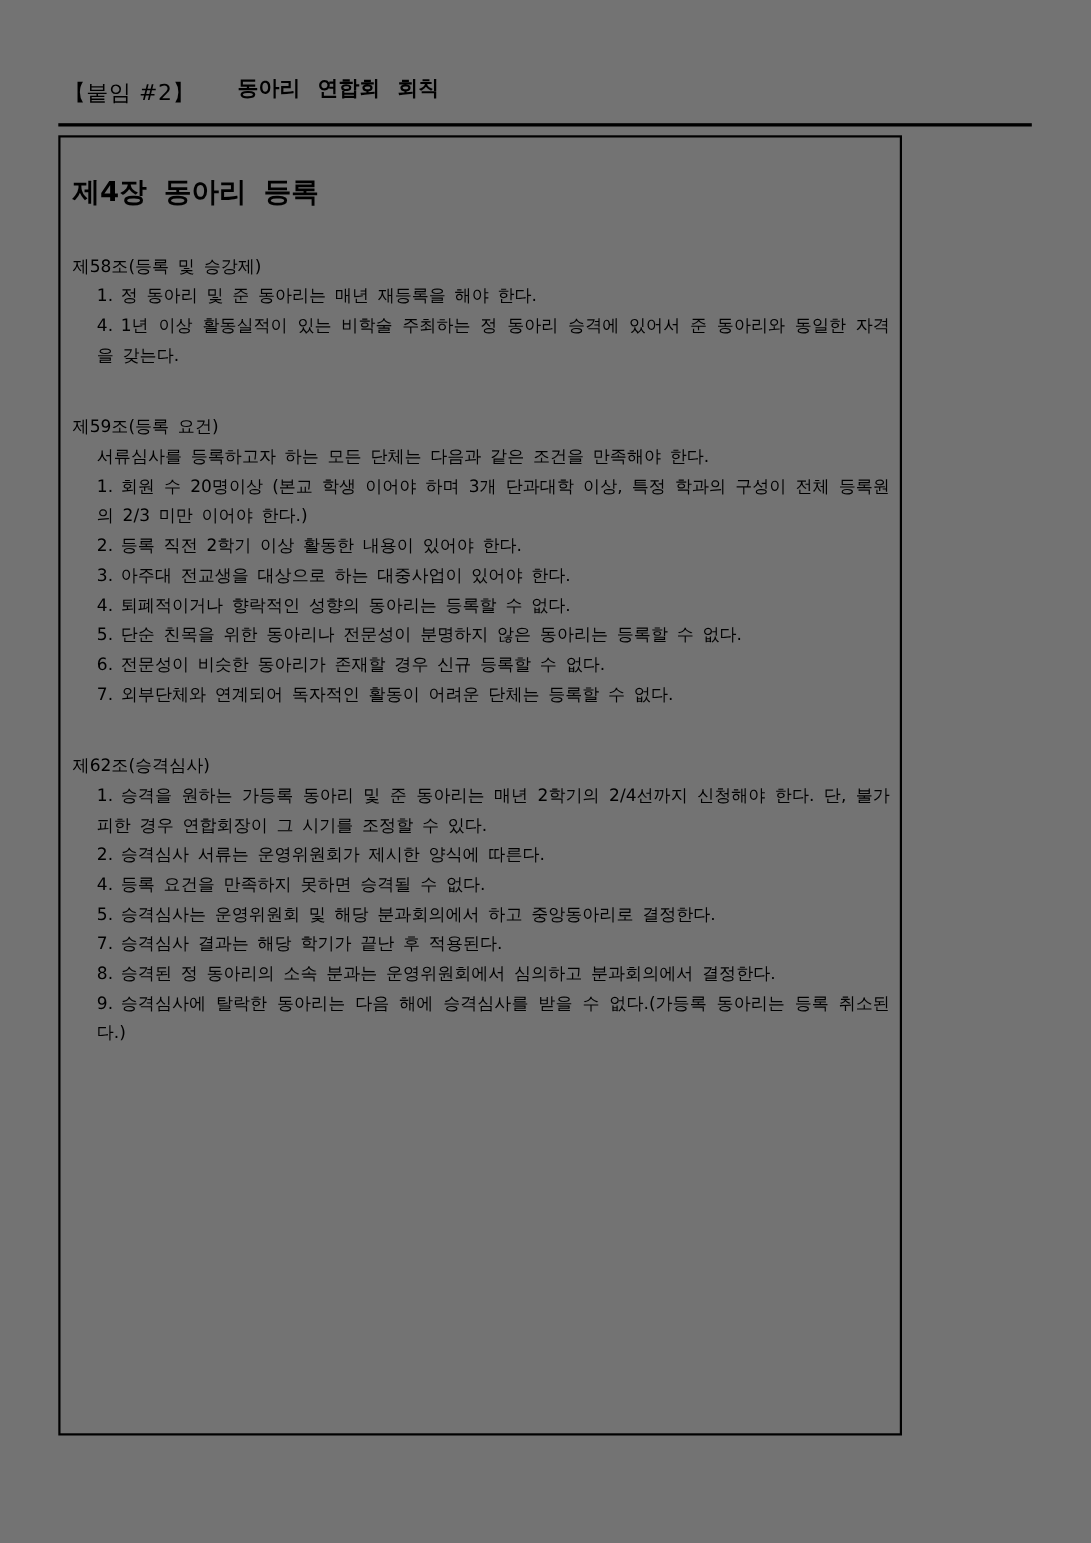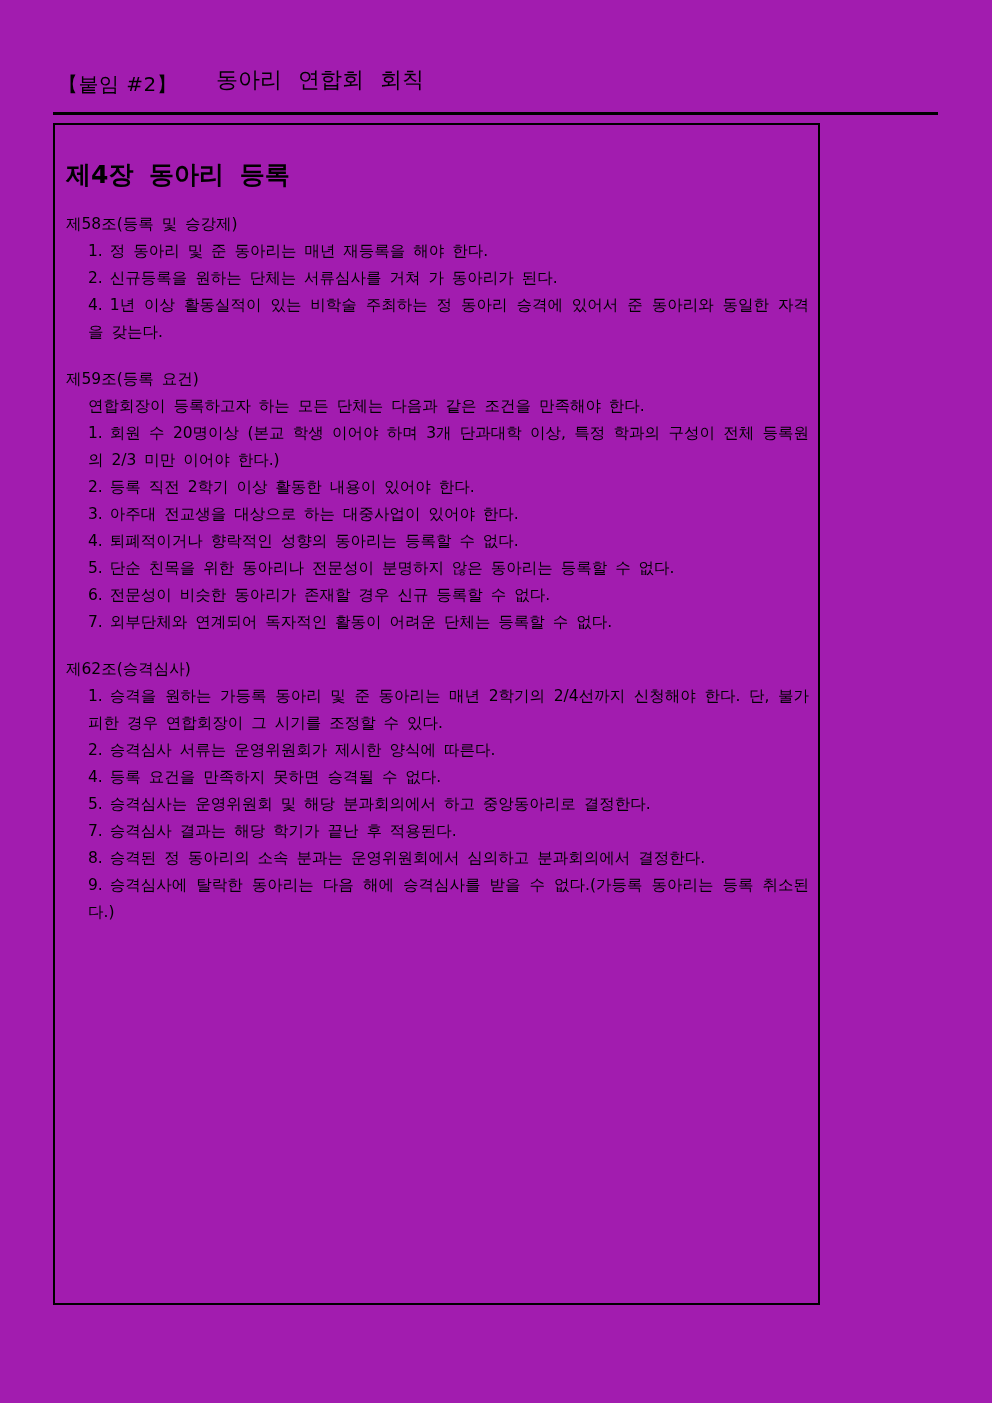--- a/index.html
+++ b/index.html
@@ -6,40 +6,40 @@
     margin: 0;
     padding: 0;
     background: #ffffff;
     color: #000000;
     font-family: "DejaVu Sans", sans-serif;
   }
   .page {
     position: relative;
     width: 992px;
     height: 1403px;
-    background: #a21caf;
+    background: #737373;
     overflow: hidden;
   }
   
   .attachment {
     position: absolute;
     left: 58px;
     top: 72px;
     font-size: 20px;
     line-height: 24px;
     letter-spacing: 0.5px;
     white-space: nowrap;
   }
   .doc-title {
     position: absolute;
     left: 216px;
     top: 64px;
-    font-size: 22px;
+    font-size: 19px;
     line-height: 32px;
-    font-weight: 400;
+    font-weight: 700;
     word-spacing: 9px;
     white-space: nowrap;
   }
   .top-rule {
     position: absolute;
     left: 53px;
     top: 112px;
     width: 885px;
     height: 3px;
     background: #000000;
@@ -56,21 +56,21 @@
     padding: 0 9px 0 11px;
   }
   .chapter-title {
     margin: 34px 0 0 0;
     font-size: 25px;
     line-height: 32px;
     font-weight: bold;
     word-spacing: 7px;
   }
   .section {
-    margin-top: 20px;
+    margin-top: 38px;
     font-size: 15.5px;
     line-height: 27px;
     word-spacing: 3px;
   }
   .section.first {
   }
   .section-heading {
     margin: 0;
   }
   .section-body {
@@ -94,29 +94,28 @@
   <div class="top-rule"></div>
 
   <div class="content-box">
 
     <h1 class="chapter-title">제4장 동아리 등록</h1>
 
     <div class="section first">
       <p class="section-heading">제58조(등록 및 승강제)</p>
       <div class="section-body">
         <p class="item"><span class="num">1.</span><span class="txt">정 동아리 및 준 동아리는 매년 재등록을 해야 한다.</span></p>
-        <p class="item"><span class="num">2.</span><span class="txt">신규등록을 원하는 단체는 서류심사를 거쳐 가 동아리가 된다.</span></p>
         <p class="item"><span class="num">4.</span><span class="txt">1년 이상 활동실적이 있는 비학술 주최하는 정 동아리 승격에 있어서 준 동아리와 동일한 자격을 갖는다.</span></p>
       </div>
     </div>
 
     <div class="section">
       <p class="section-heading">제59조(등록 요건)</p>
       <div class="section-body">
-        <p class="intro">연합회장이 등록하고자 하는 모든 단체는 다음과 같은 조건을 만족해야 한다.</p>
+        <p class="intro">서류심사를 등록하고자 하는 모든 단체는 다음과 같은 조건을 만족해야 한다.</p>
         <p class="item"><span class="num">1.</span><span class="txt">회원 수 20명이상 (본교 학생 이어야 하며 3개 단과대학 이상, 특정 학과의 구성이 전체 등록원의 2/3 미만 이어야 한다.)</span></p>
         <p class="item"><span class="num">2.</span><span class="txt">등록 직전 2학기 이상 활동한 내용이 있어야 한다.</span></p>
         <p class="item"><span class="num">3.</span><span class="txt">아주대 전교생을 대상으로 하는 대중사업이 있어야 한다.</span></p>
         <p class="item"><span class="num">4.</span><span class="txt">퇴폐적이거나 향락적인 성향의 동아리는 등록할 수 없다.</span></p>
         <p class="item"><span class="num">5.</span><span class="txt">단순 친목을 위한 동아리나 전문성이 분명하지 않은 동아리는 등록할 수 없다.</span></p>
         <p class="item"><span class="num">6.</span><span class="txt">전문성이 비슷한 동아리가 존재할 경우 신규 등록할 수 없다.</span></p>
         <p class="item"><span class="num">7.</span><span class="txt">외부단체와 연계되어 독자적인 활동이 어려운 단체는 등록할 수 없다.</span></p>
       </div>
     </div>
 

